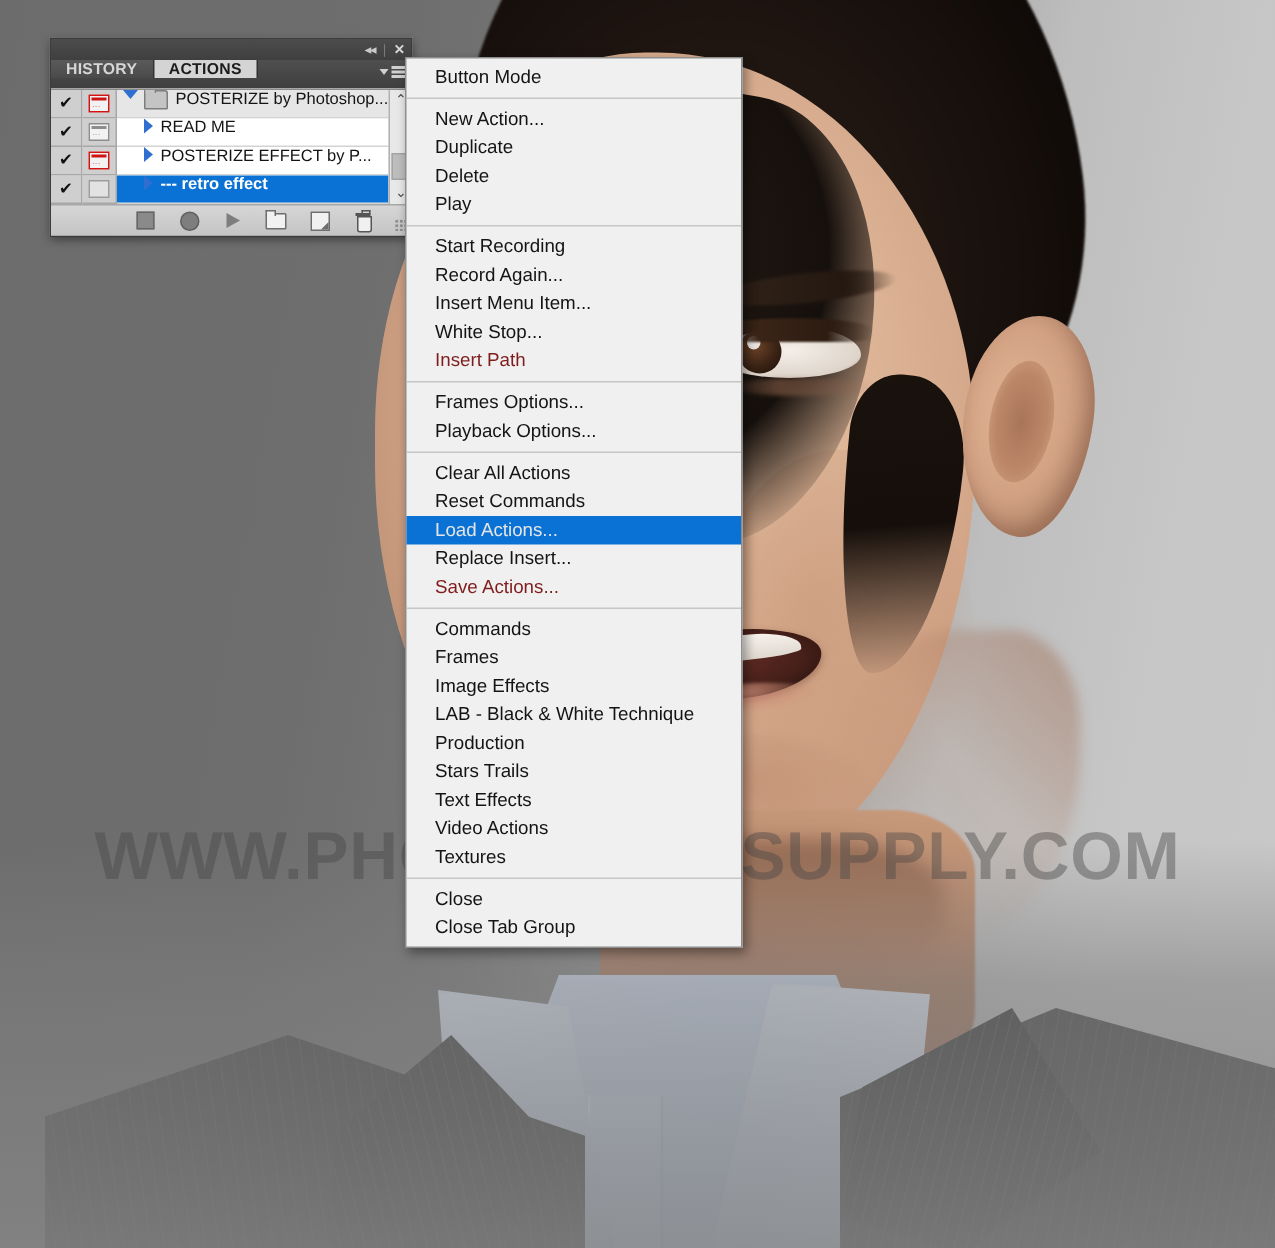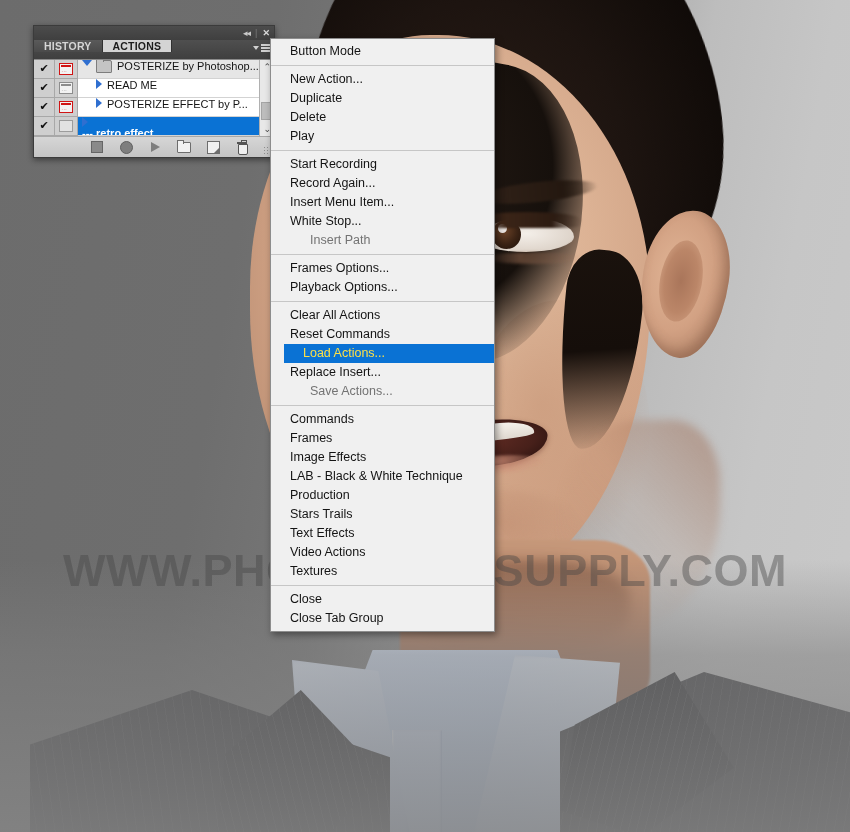--- a/index.html
+++ b/index.html
@@ -476,21 +476,20 @@
   }
   .row-label {
     font-size: 11px;
     color: #141414;
     white-space: nowrap;
     overflow: hidden;
     text-overflow: clip;
   }
   .row.selected .col-body {
     background: #0a72d4;
-    flex-direction: column;
   }
   .row.selected .row-label {
     color: #ffffff;
     font-weight: bold;
   }
 
   .list-scroll {
     width: 15px; min-width: 15px;
     background: #e8e8e8;
     border-left: 1px solid #b0b0b0;
@@ -616,25 +615,24 @@
   .mi {
     height: 19px;
     display: flex;
     align-items: center;
     padding-left: 19px;
     cursor: pointer;
     white-space: nowrap;
     line-height: 1;
     text-align: center;
   }
-  .mi.disabled { color: #737373; cursor: default; margin-left: 20px; }
+  .mi.disabled { color: #7f1d1d; cursor: default; }
   .mi.highlight {
     background: #0a72d4;
-    color: #fde047;
-    margin-left: 13px;
+    color: #e5e5e5;
   }
   .msep {
     height: 1px;
     background: #c6c6c6;
     margin: 4px 0 4px 0;
   }
 </style>
 </head>
 <body>
 

